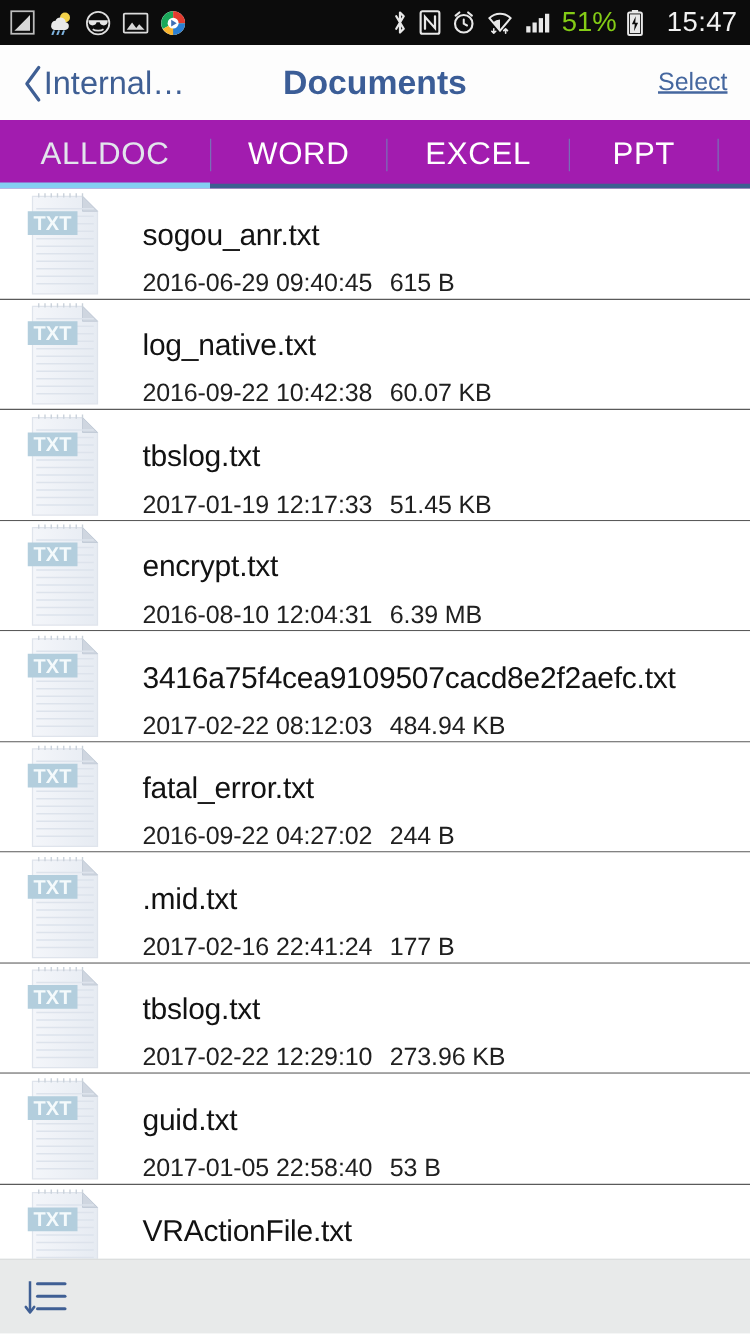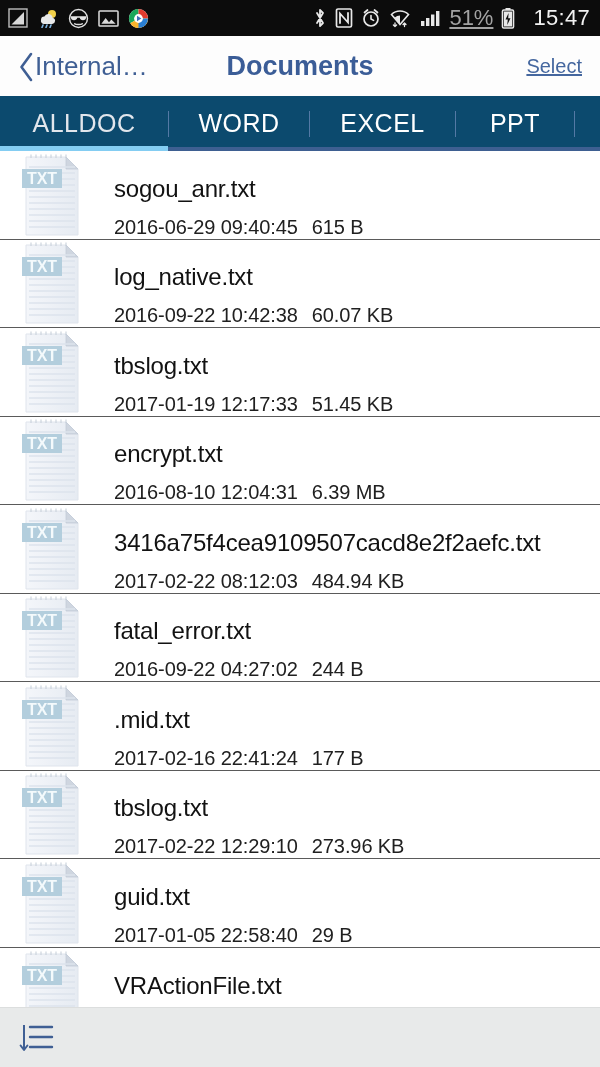--- a/index.html
+++ b/index.html
@@ -14,21 +14,21 @@
   
   .statusbar {
     height:36px; background:#0c0c0c; color:#e8e8e8;
     display:flex; align-items:center; padding:0 10px 0 8px;
     font-size:21px; letter-spacing:0.2px;
   }
   .sb-left { display:flex; align-items:center; gap:9px; }
   .sb-right { display:flex; align-items:center; gap:8px; margin-left:auto; }
   .sbicon { display:inline-flex; align-items:center; justify-content:center; }
   .sb-time { font-size:22px; color:#f2f2f2; margin-left:10px; letter-spacing:0.3px; }
-  .sb-pct { font-size:22px; color:#a3a3a3; letter-spacing:0px;text-decoration:underline; }
+  .sb-pct { font-size:22px; color:#84cc16; letter-spacing:0px; }
 
   
   .titlebar {
     position:relative; height:60px; background:#fdfdfd;
     display:flex; align-items:center; padding:0 18px;
   }
   .back-area { display:flex; align-items:center; cursor:pointer; }
   .back-chev { width:16px; height:30px; position:relative; margin-right:1px; }
   .back-chev svg { display:block; }
   .back-label {
@@ -38,21 +38,21 @@
   .title-center {
     position:absolute; left:0; right:0; text-align:center;
     font-size:27px; font-weight:bold; color:#3b5d97; pointer-events:none;
   }
   .select-btn {
     margin-left:auto; font-size:20px; color:#45679f; position:relative; z-index:2;text-decoration:underline;
   }
 
   
   .tabbar {
-    position:relative; height:55px; background:#0c4a6e;
+    position:relative; height:55px; background:#a21caf;
     display:flex; align-items:stretch; overflow:hidden;
   }
   .tab {
     position:relative; display:flex; align-items:center; justify-content:center;
     color:#ffffff; font-size:25px; letter-spacing:0.5px;
     padding:0 6px;
   }
   .tab.t-alldoc { width:168px; color:#e2e6ec; }
   .tab.t-word   { width:140px; }
   .tab.t-excel  { width:145px; }
@@ -602,21 +602,21 @@
                 <line x1="44" y1="1.5" x2="44" y2="5"></line>
             </g>
             <rect x="0" y="16" width="40" height="19" fill="#b3cedd"></rect>
             <text x="20" y="31" font-family="Liberation Sans, sans-serif" font-size="16" font-weight="bold" fill="#f4fafc" text-anchor="middle">TXT</text>
           </svg>
         </span>
       </div>
       <div class="row-text">
         <div class="fname">guid.txt</div>
         <div class="fmeta">
-          <span>2017-01-05 22:58:40</span><span class="fsize">29 B</span>
+          <span>2017-01-05 22:58:40</span><span class="fsize">53 B</span>
         </div>
       </div>
     </div>
 
     <div class="row">
       <div class="row-icon">
         <span class="txticon">
           <svg width="62" height="86" viewBox="0 0 62 86">
             <path d="M4 4 H44 L56 16 V82 H4 Z" fill="url(#pg)" stroke="#dfe4ec" stroke-width="1"></path>
             <path d="M44 4 L56 16 H44 Z" fill="#cfd6e0" stroke="#c3ccd8" stroke-width="0.8"></path>

